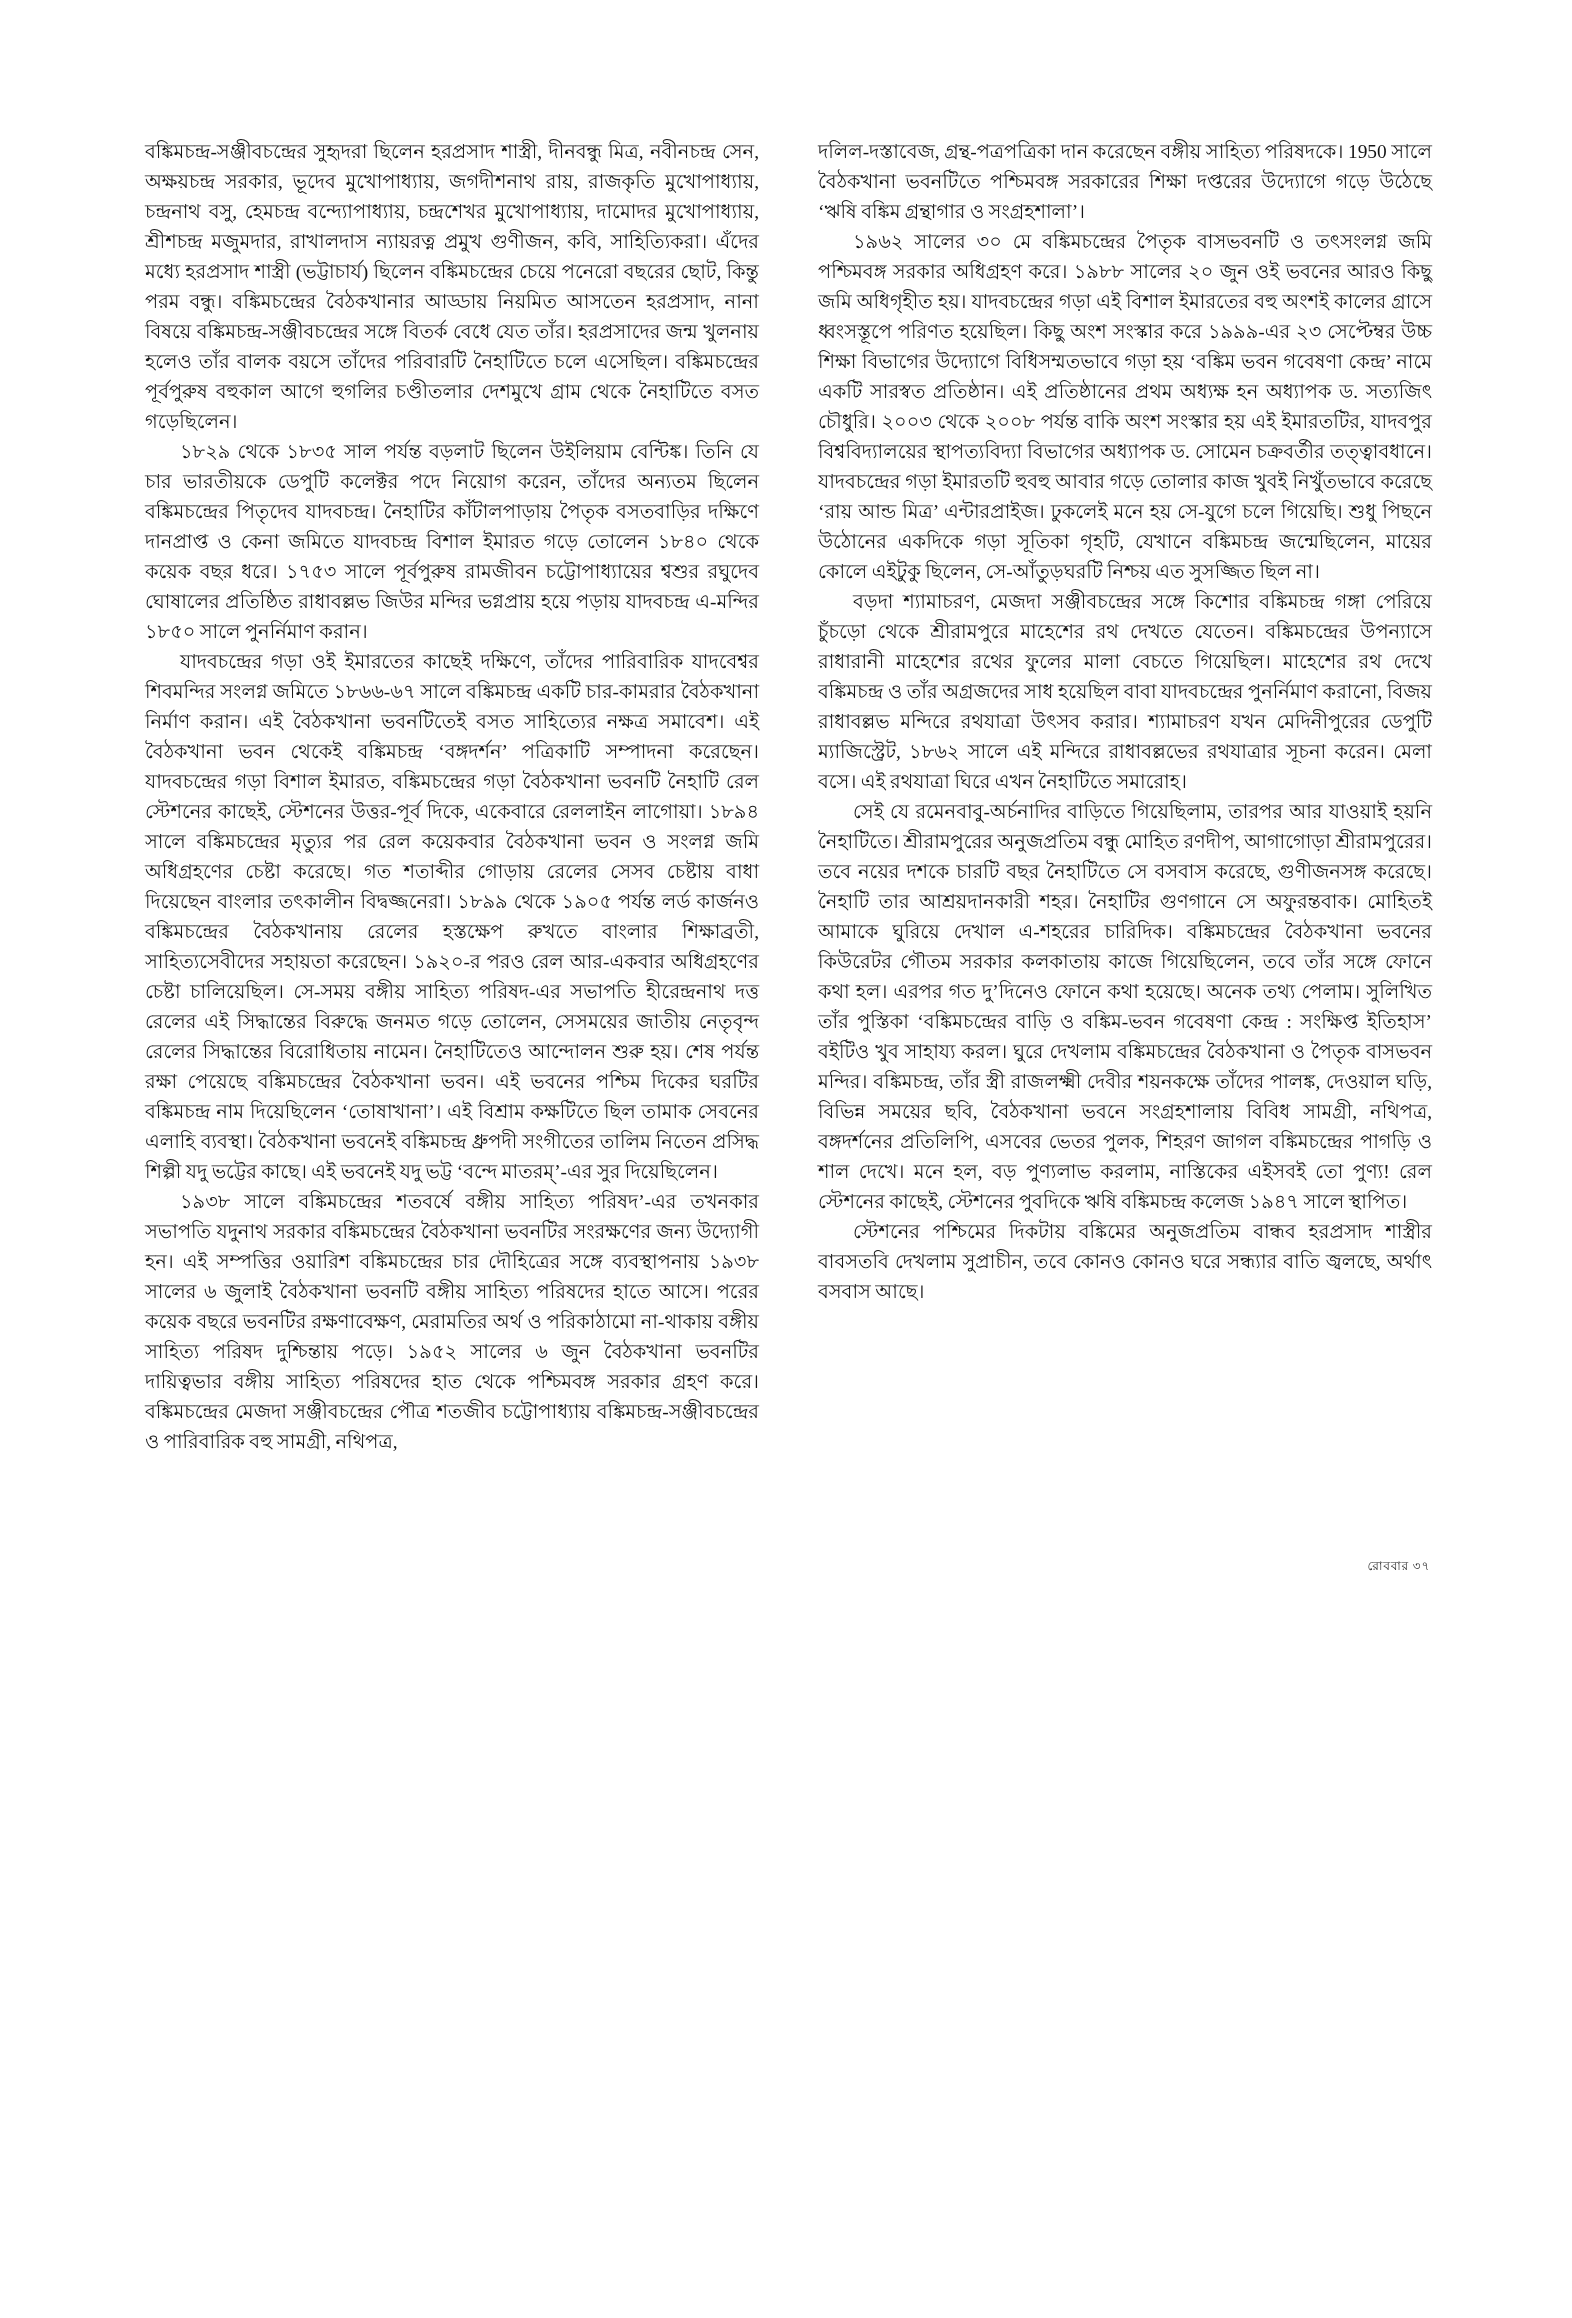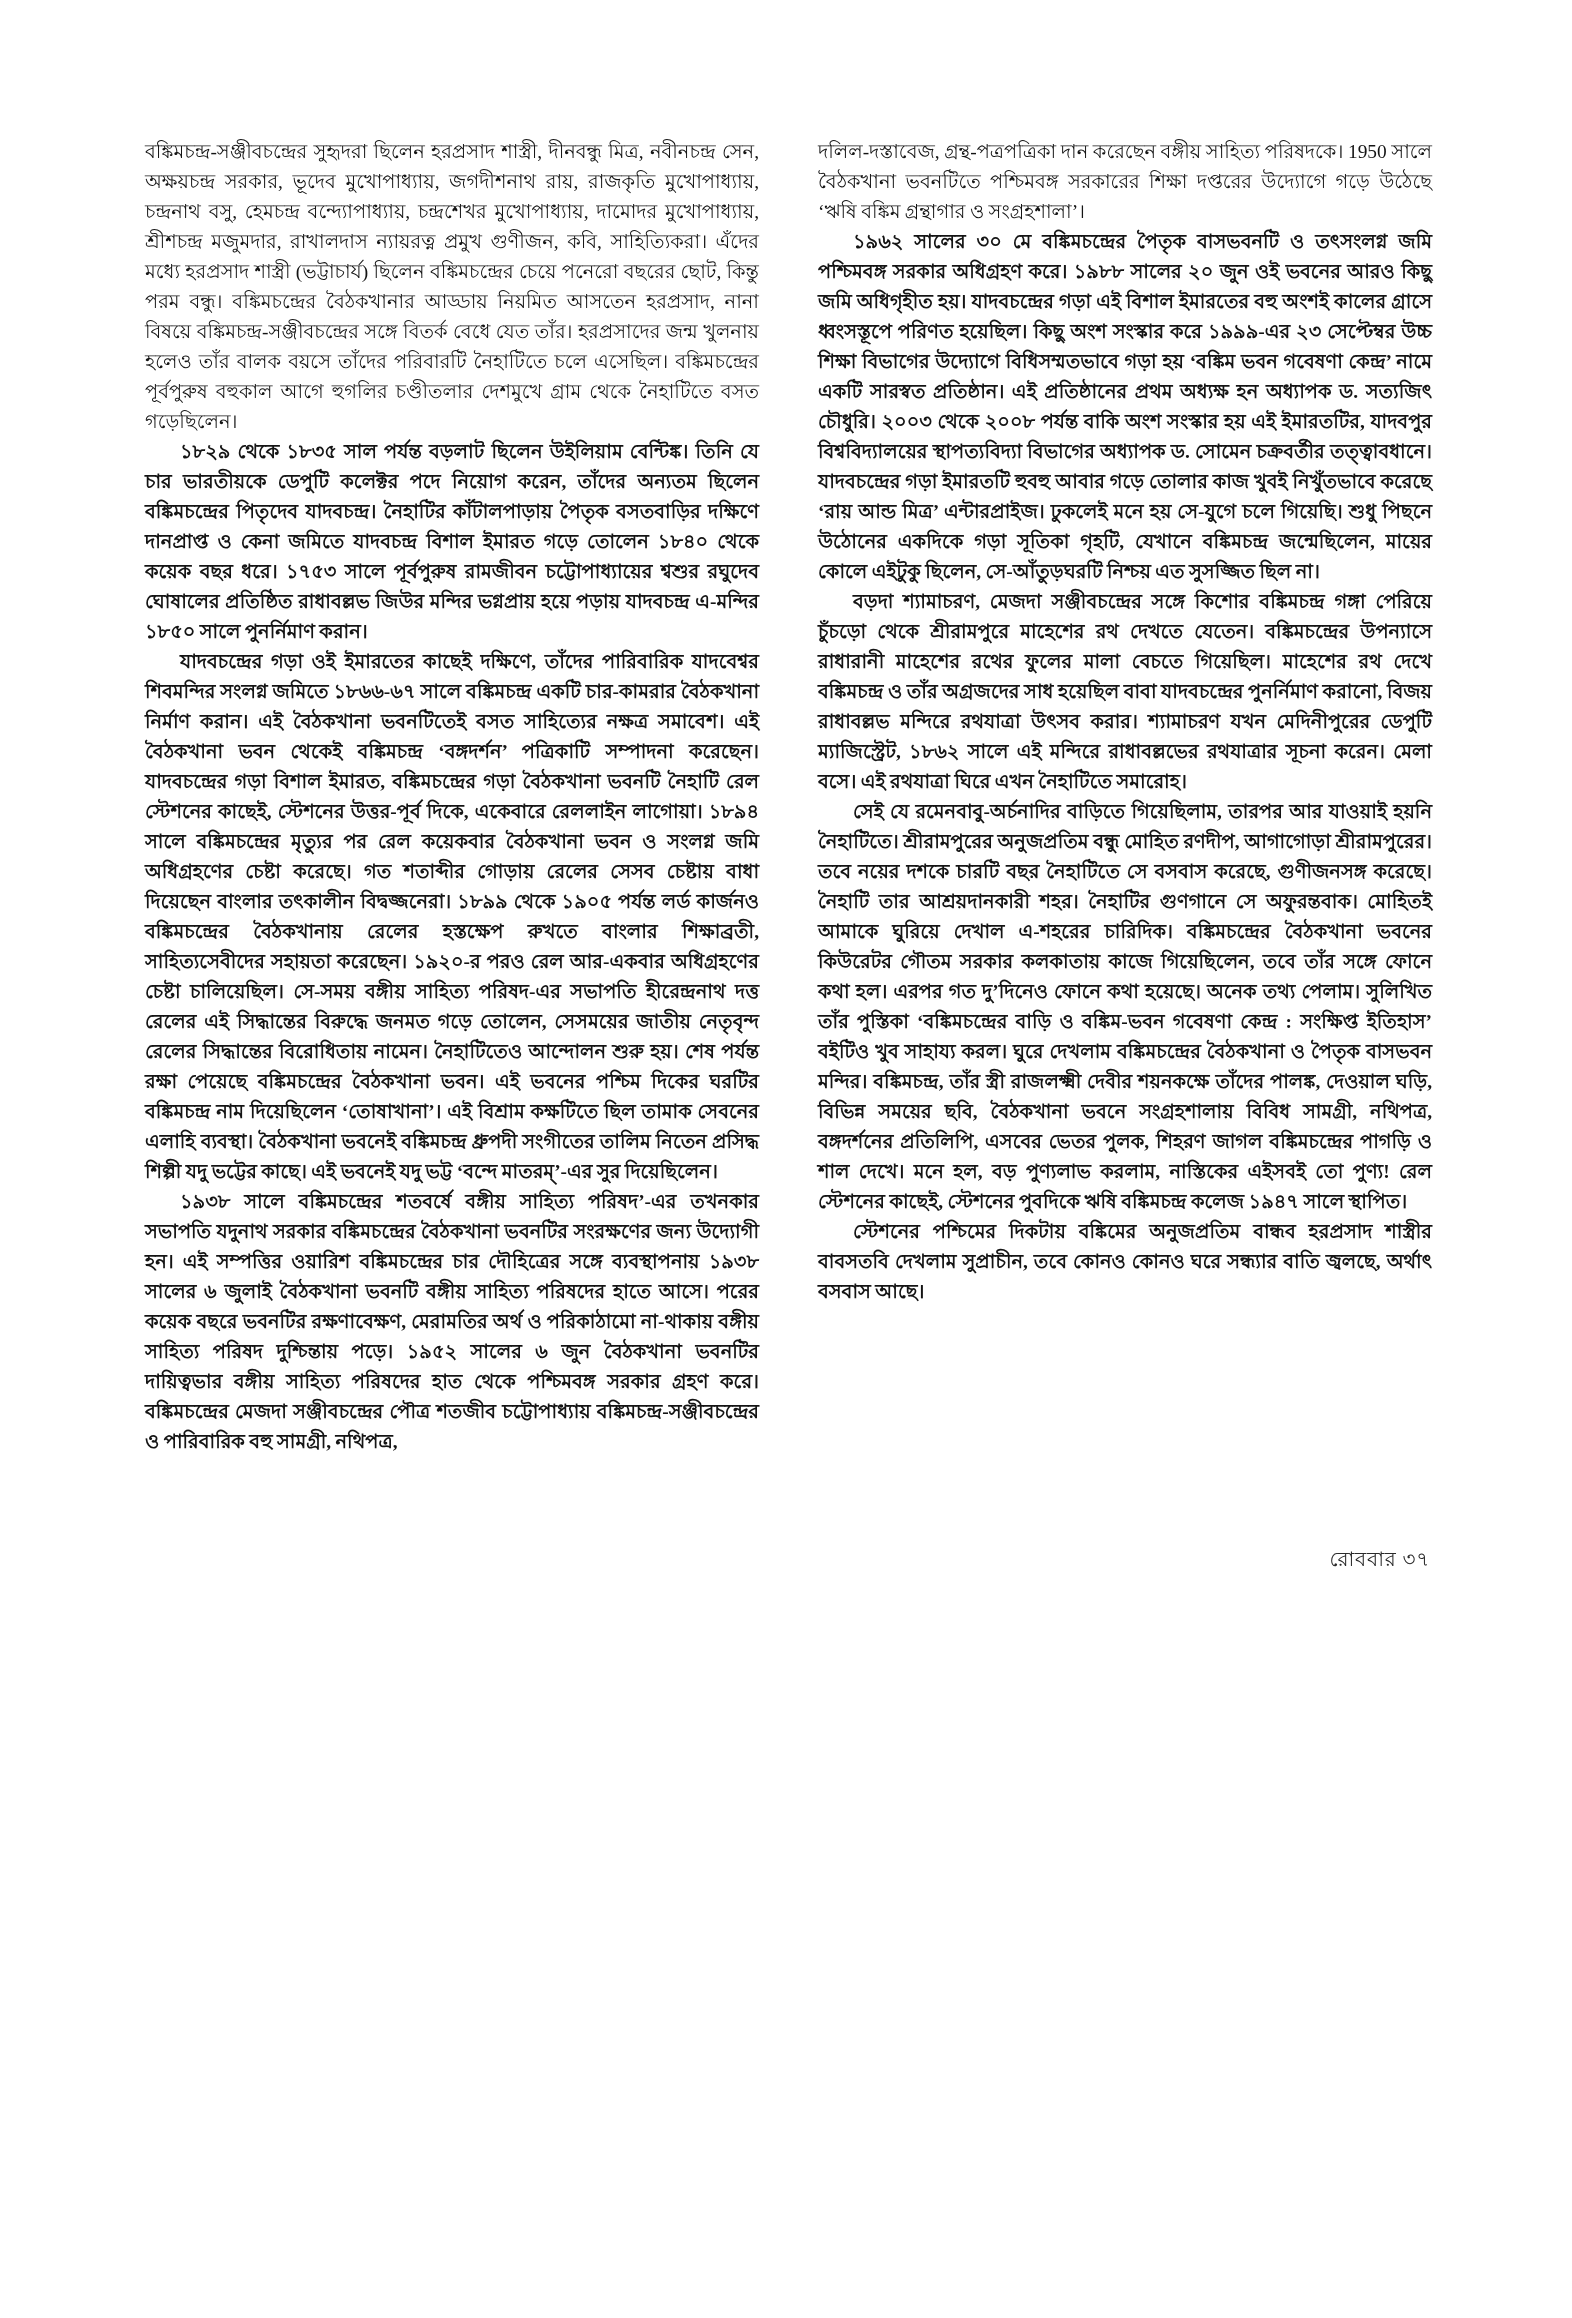--- a/index.html
+++ b/index.html
@@ -40,27 +40,26 @@
     font-size: 19.4px;
     line-height: 30px;
     text-align: justify;
     text-justify: inter-word;
     word-spacing: -0.4px;
     color: #141414;
     font-family: "Liberation Serif", "DejaVu Serif", serif;
   }
   .para.indent {
     text-indent: 35px;
-    font-weight: bold;
   }
   .footer {
     position: absolute;
     right: 143px;
     bottom: 74px;
-    font-size: 20px;
+    font-size: 12px;
     letter-spacing: 0.8px;
     color: #2a2a2a;
     font-family: "Liberation Serif", "DejaVu Serif", serif;
   }
 </style>
 </head>
 <body>
 
 <div class="page">
 

